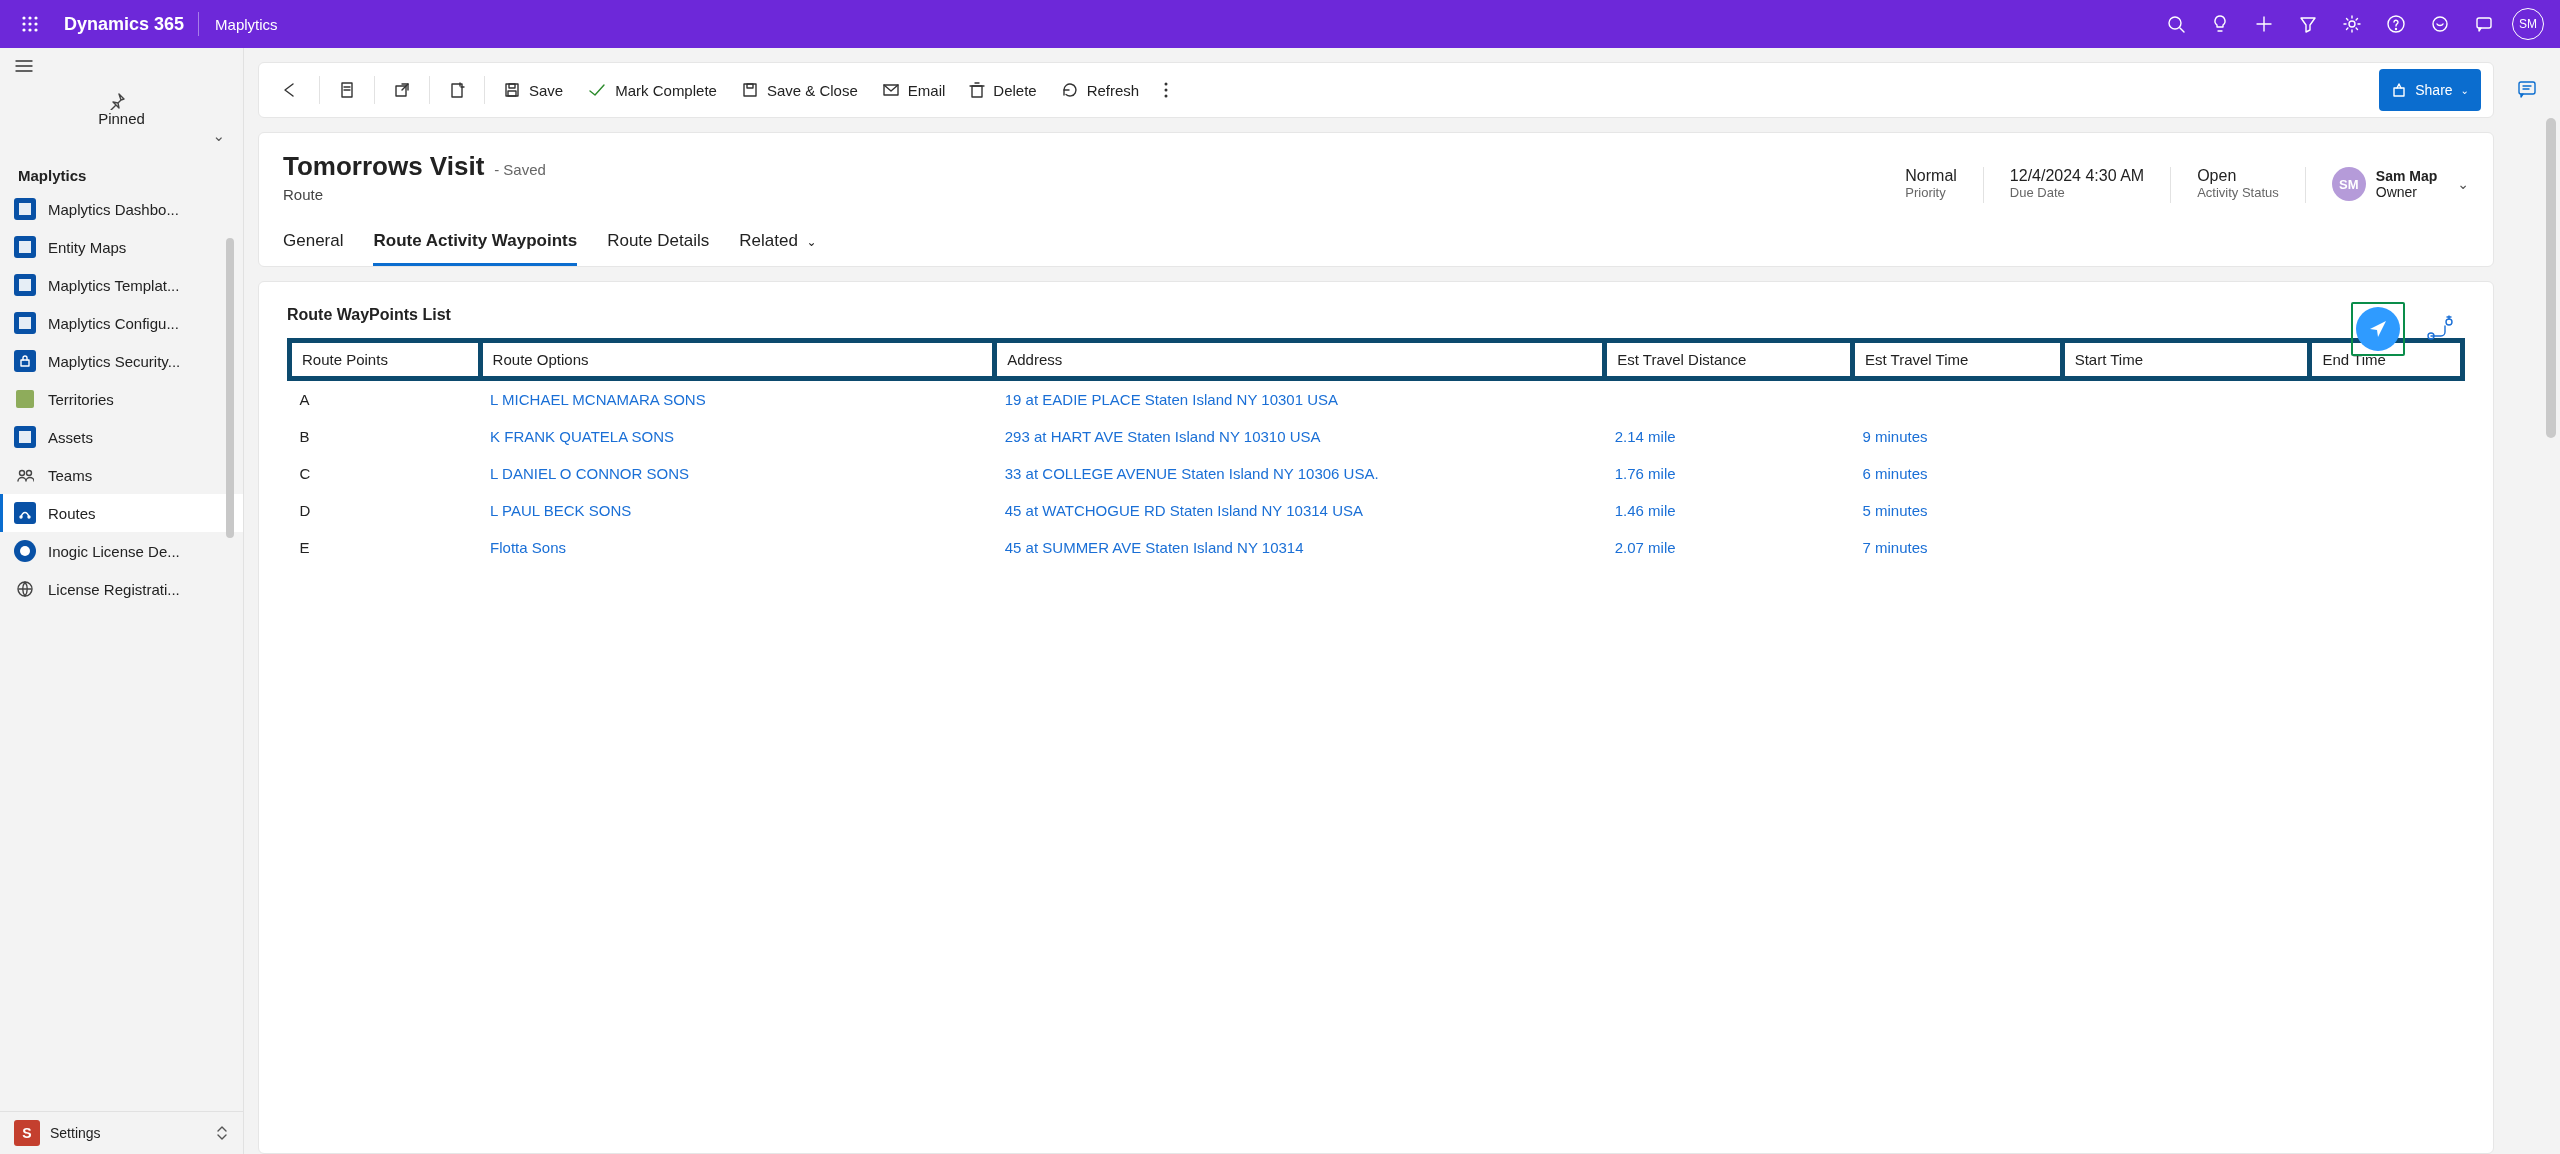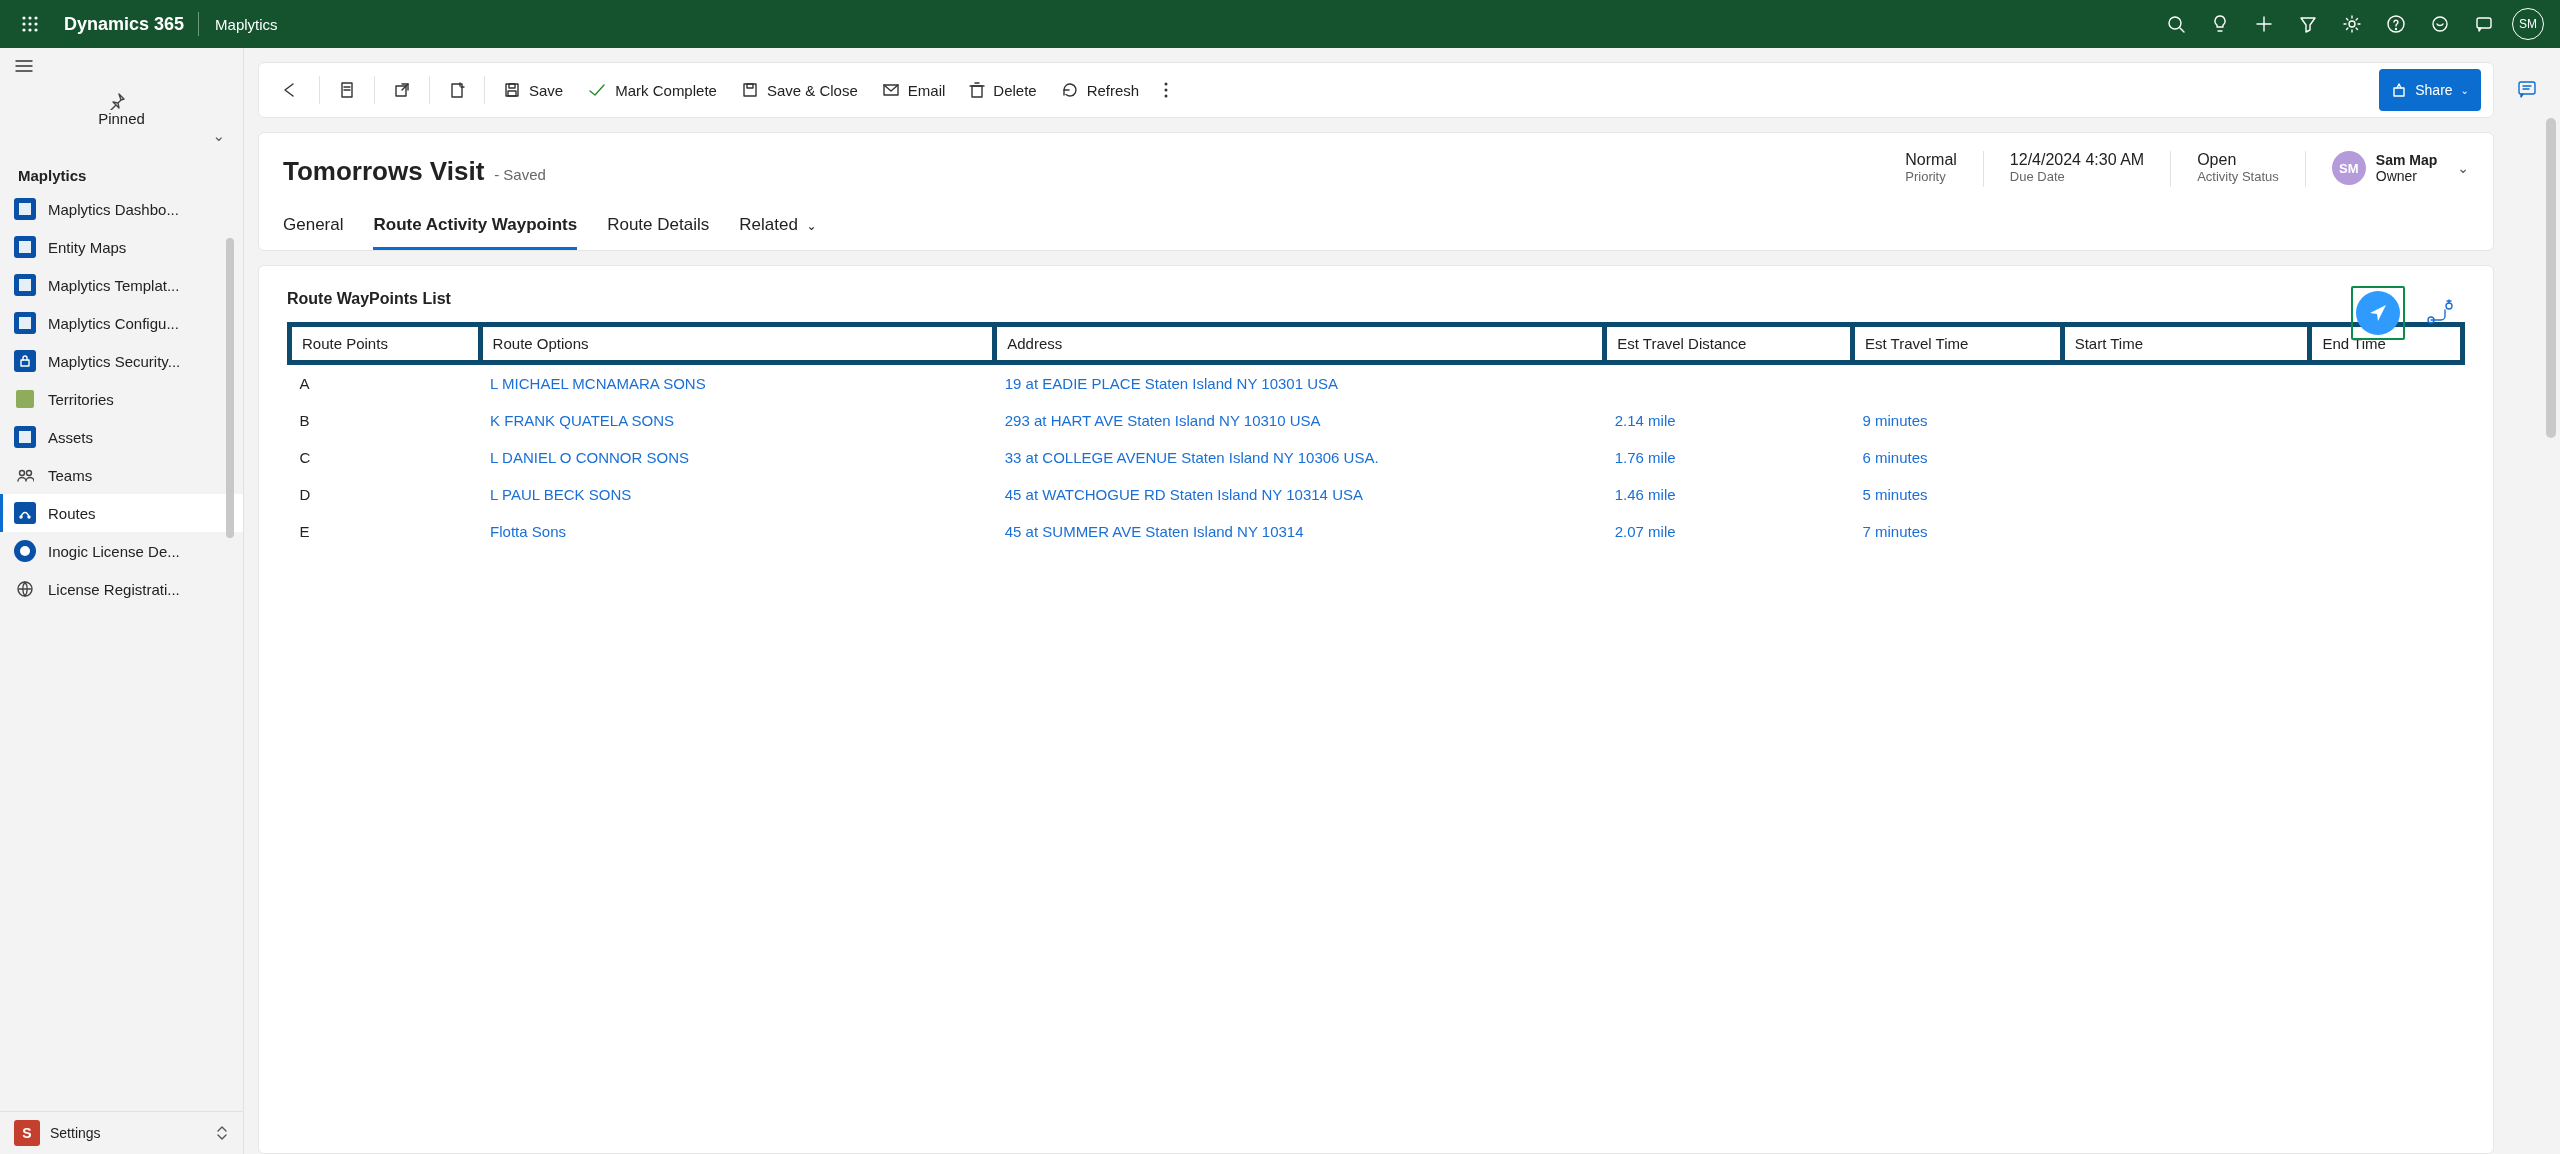--- a/index.html
+++ b/index.html
@@ -1,20 +1,20 @@
 <!DOCTYPE html>
 <html><head>
 <meta charset="utf-8">
 <style>
   * { box-sizing: border-box; margin: 0; padding: 0; }
   html, body { height: 100%; font-family: "Segoe UI", Arial, sans-serif; font-size: 14px; color: #222; }
   body { display: flex; flex-direction: column; background: #f3f3f3; overflow:hidden;}
   
   
-  .topbar { background: #14532d; color: #fff; height: 48px; display:flex; align-items:center; padding:0 10px; }
+  .topbar { background: #6d28d9; color: #fff; height: 48px; display:flex; align-items:center; padding:0 10px; }
   .topbar .waffle { width:40px; display:flex; justify-content:center; align-items:center; cursor:pointer;}
   .topbar .brand { font-size:18px; font-weight:600; padding:0 14px; }
   .topbar .sep { width:1px; height:24px; background:rgba(255,255,255,.4); }
   .topbar .app { font-size:15px; padding:0 16px; }
   .topbar .spacer { flex:1; }
   .topbar .ticon { width:44px; height:48px; display:flex; align-items:center; justify-content:center; cursor:pointer; }
   .topbar .avatar { width:32px;height:32px;border:1px solid #fff;border-radius:50%; display:flex;align-items:center;justify-content:center;font-size:12px;}
   
   
   .main { flex:1; display:flex; min-height:0; position:relative;}
@@ -384,20 +384,21 @@
             <span>Share</span>
             <span style="font-size:10px;">⌄</span>
           </div>
       </div>
 
       <div class="reccard">
         <div class="rec-head">
           <div class="rec-title-area">
             <span class="rec-title">Tomorrows Visit</span>
             <span class="rec-status">- Saved</span>
+            <div class="rec-sub">Route</div>
           </div>
           <div class="rec-meta">
             <div class="meta-block">
               <div class="mv">Normal</div>
               <div class="ml">Priority</div>
             </div>
             <div class="meta-sep"></div>
             <div class="meta-block">
               <div class="mv">12/4/2024 4:30 AM</div>
               <div class="ml">Due Date</div>

